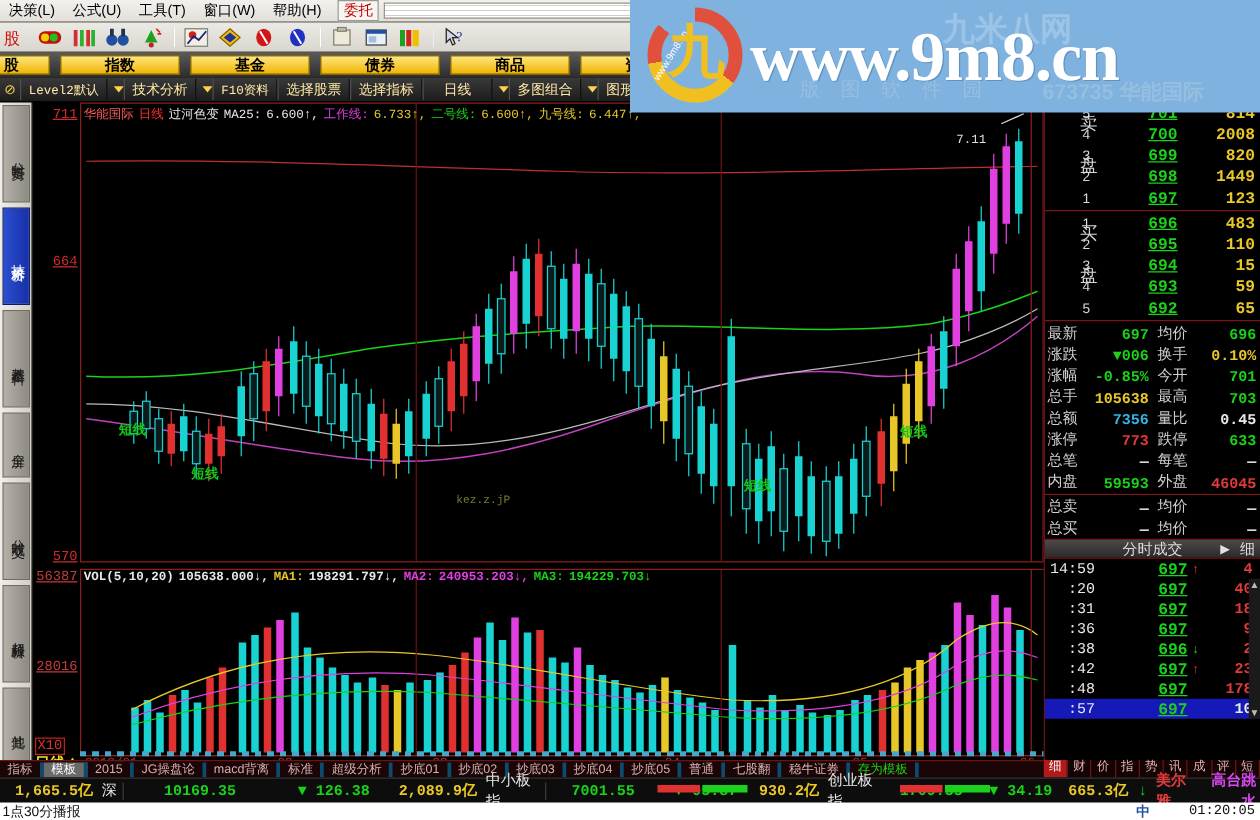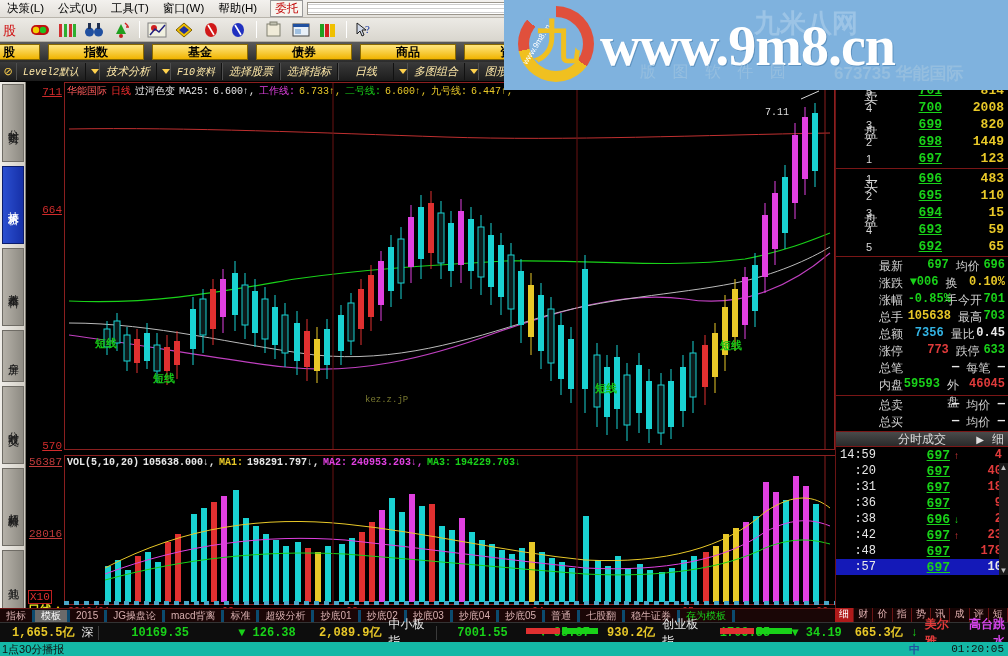--- a/index.html
+++ b/index.html
@@ -51,21 +51,21 @@
 
   
   .darkbar{
     position:absolute;left:0;top:62px;width:1008px;height:20px;
     background:linear-gradient(#3a3a3a,#1c1c1c);
     border-bottom:1px solid #000;
     display:flex;align-items:center;color:#f2e9c0;
   }
   .db-item{ font-size:11px;color:#ffe9a8;padding:0 6px;height:17px;
             display:flex;align-items:center;white-space:nowrap;
-            border-left:1px solid #4e4e4e;border-right:1px solid #111;font-style:italic;}
+            border-left:1px solid #4e4e4e;border-right:1px solid #111;}
   .db-item.mono{font-family:"Liberation Mono",monospace;font-size:10px;}
   .caret{ width:0;height:0;border-left:4px solid transparent;border-right:4px solid transparent;
           border-top:5px solid #ffd24d;margin-left:5px;}
 
   
   .rail{
     position:absolute;left:0;top:82px;width:26px;height:538px;
     background:linear-gradient(90deg,#f0eee9,#d2cec5);
     border-right:1px solid #7d7a72;
   }
@@ -110,21 +110,21 @@
   .qrow{display:flex;height:17px;align-items:center;font-size:12px;
         font-family:"Liberation Sans",sans-serif;}
   .qlbl{width:26px;text-align:center;color:#d8d8d8;font-size:13px;}
   .qn{width:14px;color:#d8d8d8;text-align:center;font-size:11px;}
   .qp{flex:1;text-align:right;padding-right:8px;color:#19d219;
       font-family:"Liberation Mono",monospace;font-size:13px;font-weight:bold;
       text-decoration:underline;}
   .qv{width:58px;text-align:right;padding-right:4px;color:#e8c828;
       font-family:"Liberation Mono",monospace;font-size:13px;font-weight:bold;}
   .qdiv{height:1px;background:#7a1616;margin:1px 0;}
-  .statrow{display:flex;height:17px;align-items:flex-start;font-size:12px;padding-left:41px;}
+  .statrow{display:flex;height:17px;align-items:flex-end;font-size:12px;}
   .sl{width:38px;color:#cfcfcf;padding-left:2px;font-size:12px;}
   .sv{width:48px;text-align:right;font-family:"Liberation Mono",monospace;
       font-size:12px;font-weight:bold;padding-right:3px;}
   .sl2{width:36px;color:#cfcfcf;padding-left:4px;font-size:12px;}
   .sv2{flex:1;text-align:right;font-family:"Liberation Mono",monospace;
       font-size:12px;font-weight:bold;padding-right:3px;}
   .g{color:#19d219;} .r{color:#e03b3b;} .y{color:#e8c828;} .c{color:#33b5e5;} .w{color:#e8e8e8;}
 
   
   .txhdr{height:16px;background:linear-gradient(#4a4a4a,#2a2a2a);
@@ -155,21 +155,21 @@
         border-right:1px solid #6a1414;}
   .rtab.sel{background:#b01a1a;color:#fff;}
 
   
   .statusbar{position:absolute;left:0;top:622px;width:1008px;height:20px;
              background:#0d0d0d;border-top:1px solid #333;display:flex;align-items:center;}
   .sidx{font-size:12px;font-family:"Liberation Mono",monospace;white-space:nowrap;padding:0 4px;font-weight:bold;}
   .sname{color:#e8e8e8;font-size:12px;font-family:"Liberation Sans",sans-serif;padding:0 3px;}
   .sdiv{width:1px;height:14px;background:#3a3a3a;margin:0 2px;}
   .bottombar{position:absolute;left:0;top:642px;width:1008px;height:14px;
-             background:#14b8a6;display:flex;align-items:center;}
+             background:#ffffff;display:flex;align-items:center;}
   .bb-txt{font-size:11px;color:#111;padding-left:2px;}
   .clock{position:absolute;right:4px;font-size:11px;color:#111;
          font-family:"Liberation Mono",monospace;}
   .miniblocks{position:absolute;left:430px;top:628px;width:420px;height:14px;}
   .mb{position:absolute;height:6px;}
   .arrowrow{position:absolute;left:440px;top:646px;font-size:9px;letter-spacing:2px;}
 
   
   .wm{position:absolute;left:504px;top:0;width:504px;height:90px;
       background:#7fb2de;overflow:hidden;}

